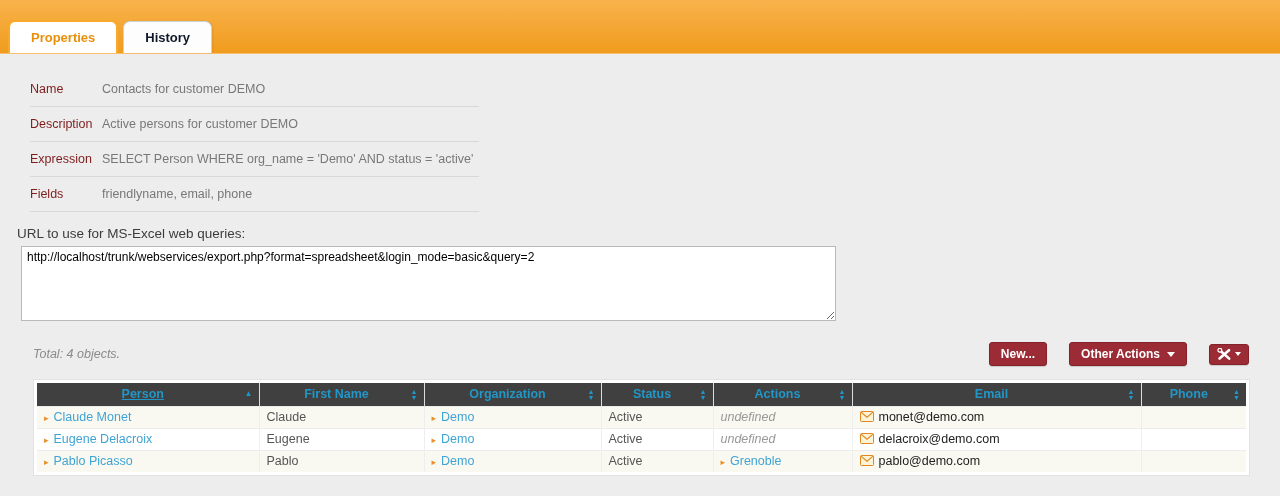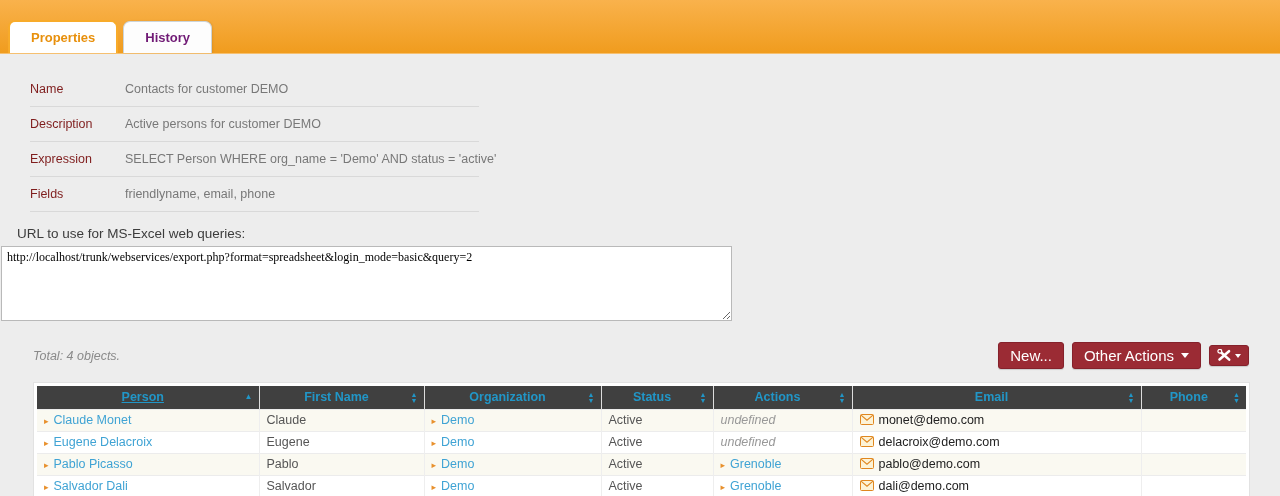--- a/index.html
+++ b/index.html
@@ -21,56 +21,57 @@
   .tab {
     height:33px; display:flex; align-items:center; justify-content:center;
     padding:0 21px; font-weight:bold; font-size:13px;
     border-radius:7px 7px 0 0; cursor:pointer;
   }
   .tab.active {
     background:#fff; color:#e8900c;
     border:2px solid #f8ab2a; border-bottom:none;
   }
   .tab.inactive {
-    background:#fdfdfd; color:#701a75;
+    background:#fdfdfd; color:#0f172a;
     border:1px solid #ccd4d9; border-bottom:none;
     margin-left:5px; height:32px;
     box-shadow:1px 0 2px rgba(0,0,0,0.08);
   }
 
   
   .props { margin:18px 0 0 30px; width:449px; }
   .prop-row {
     display:flex; align-items:center; min-height:35px;
     border-bottom:1px solid #d9d9d9;
   }
   .prop-label { width:70px; text-align:left; font-weight:normal; color:#7f1d1d; flex:none; }
-  .prop-value { margin-left:25px; color:#787878; white-space:nowrap; }
+  .prop-value { margin-left:2px; color:#787878; white-space:nowrap; }
 
   
   .url-label { margin:14px 0 5px 17px; font-size:13.5px; color:#3c3c3c; }
   .url-box {
-    display:block; margin-left:1px; width:731px; height:75px;
+    display:block; margin-left:21px; width:815px; height:75px;
     border:1px solid #b9b9b9; background:#fff;
-    font-family:Liberation Serif, serif; font-size:12px; color:#000;
+    font-family:Liberation Sans, sans-serif; font-size:12px; color:#000;
     padding:3px 5px; resize:both; outline:none; line-height:1.25;
   }
 
   
   .list-toolbar {
     margin:21px 31px 0 33px;
     display:flex; justify-content:space-between; align-items:center;
   }
   .total { color:#8a8a8a;font-style:italic; }
   .actions { display:flex; align-items:center; gap:8px; }
   .btn {
     background:#9b2b34; border:1px solid #85212b; border-radius:3px;
-    color:#fff; font-weight:normal; font-size:15px;
+    color:#fff; font-weight:bold; font-size:12px;
     padding:4px 11px; display:flex; align-items:center; gap:7px; cursor:pointer;
     box-shadow:0 1px 1px rgba(0,0,0,0.15);
+    margin-left:14px;
   }
   .btn .caret {
     width:0; height:0; border-left:4px solid transparent;
     border-right:4px solid transparent; border-top:5px solid #fff;
     display:inline-block;
   }
   .btn.icon-btn { padding:3px 7px; gap:3px; }
   .btn.icon-btn .caret { border-left-width:3px; border-right-width:3px; border-top-width:4px; }
 
   
@@ -236,27 +237,15 @@
           <td>Pablo</td>
           <td><span class="arr">▸</span><a class="cell-link">Demo</a></td>
           <td>Active</td>
           <td><span class="arr">▸</span><a class="cell-link">Grenoble</a></td>
           <td><span class="mail-icon"><svg width="14" height="11" viewBox="0 0 14 11">
                 <rect x="0.5" y="0.5" width="13" height="10" rx="1" fill="#fdf3d6" stroke="#e0871f"></rect>
                 <path d="M1 1.2 L7 6.2 L13 1.2" fill="none" stroke="#e0871f" stroke-width="1.1"></path>
               </svg></span><a class="email-text" style="text-decoration: none;">pablo@demo.com</a></td>
           <td></td>
         </tr>
-        <tr>
-          <td><span class="arr">▸</span><a class="cell-link">Salvador Dali</a></td>
-          <td>Salvador</td>
-          <td><span class="arr">▸</span><a class="cell-link">Demo</a></td>
-          <td>Active</td>
-          <td><span class="arr">▸</span><a class="cell-link">Grenoble</a></td>
-          <td><span class="mail-icon"><svg width="14" height="11" viewBox="0 0 14 11">
-                <rect x="0.5" y="0.5" width="13" height="10" rx="1" fill="#fdf3d6" stroke="#e0871f"></rect>
-                <path d="M1 1.2 L7 6.2 L13 1.2" fill="none" stroke="#e0871f" stroke-width="1.1"></path>
-              </svg></span><a class="email-text" style="text-decoration: none;">dali@demo.com</a></td>
-          <td></td>
-        </tr>
       </tbody>
   </table>
 </div>
 
 </body></html>

